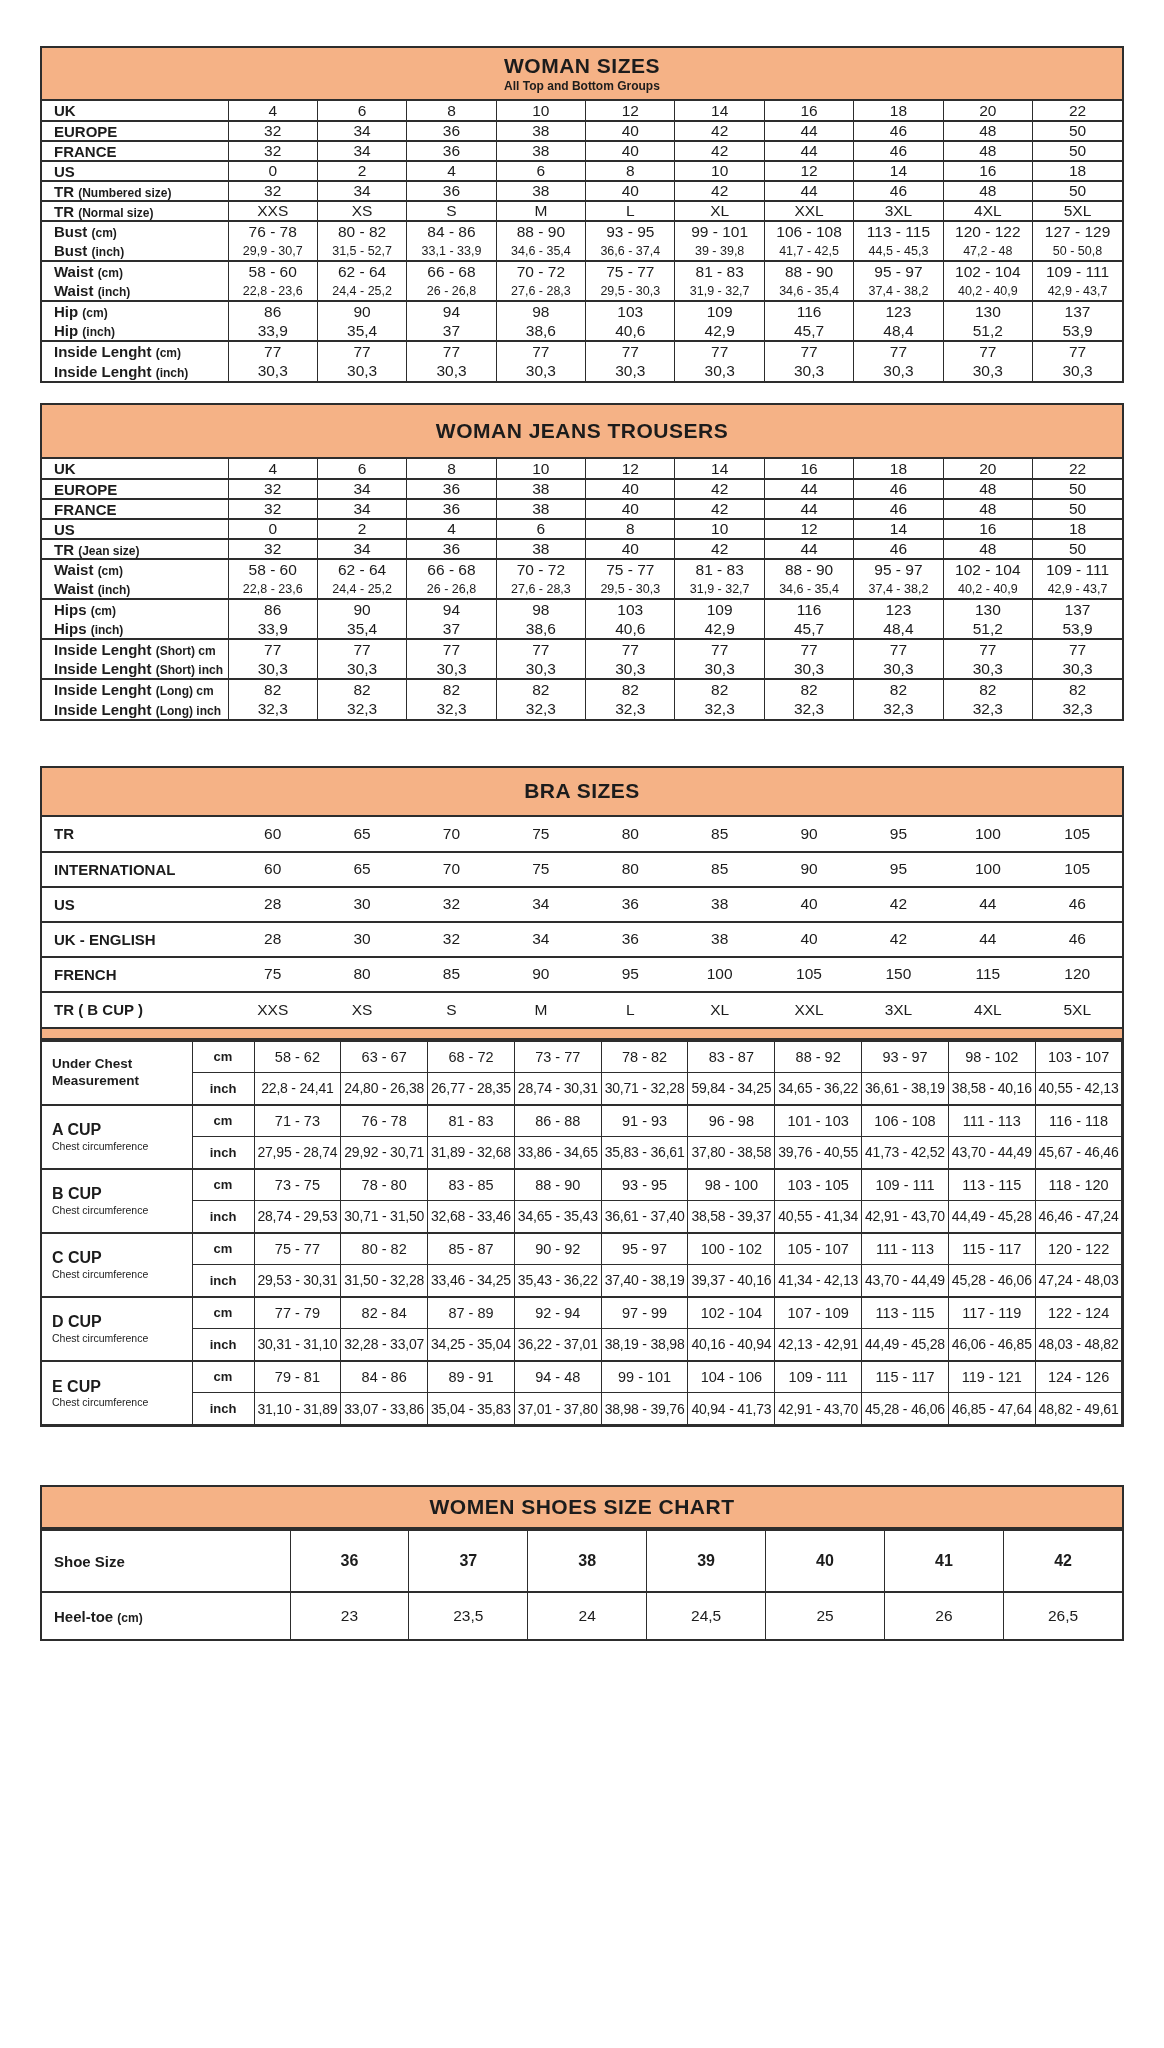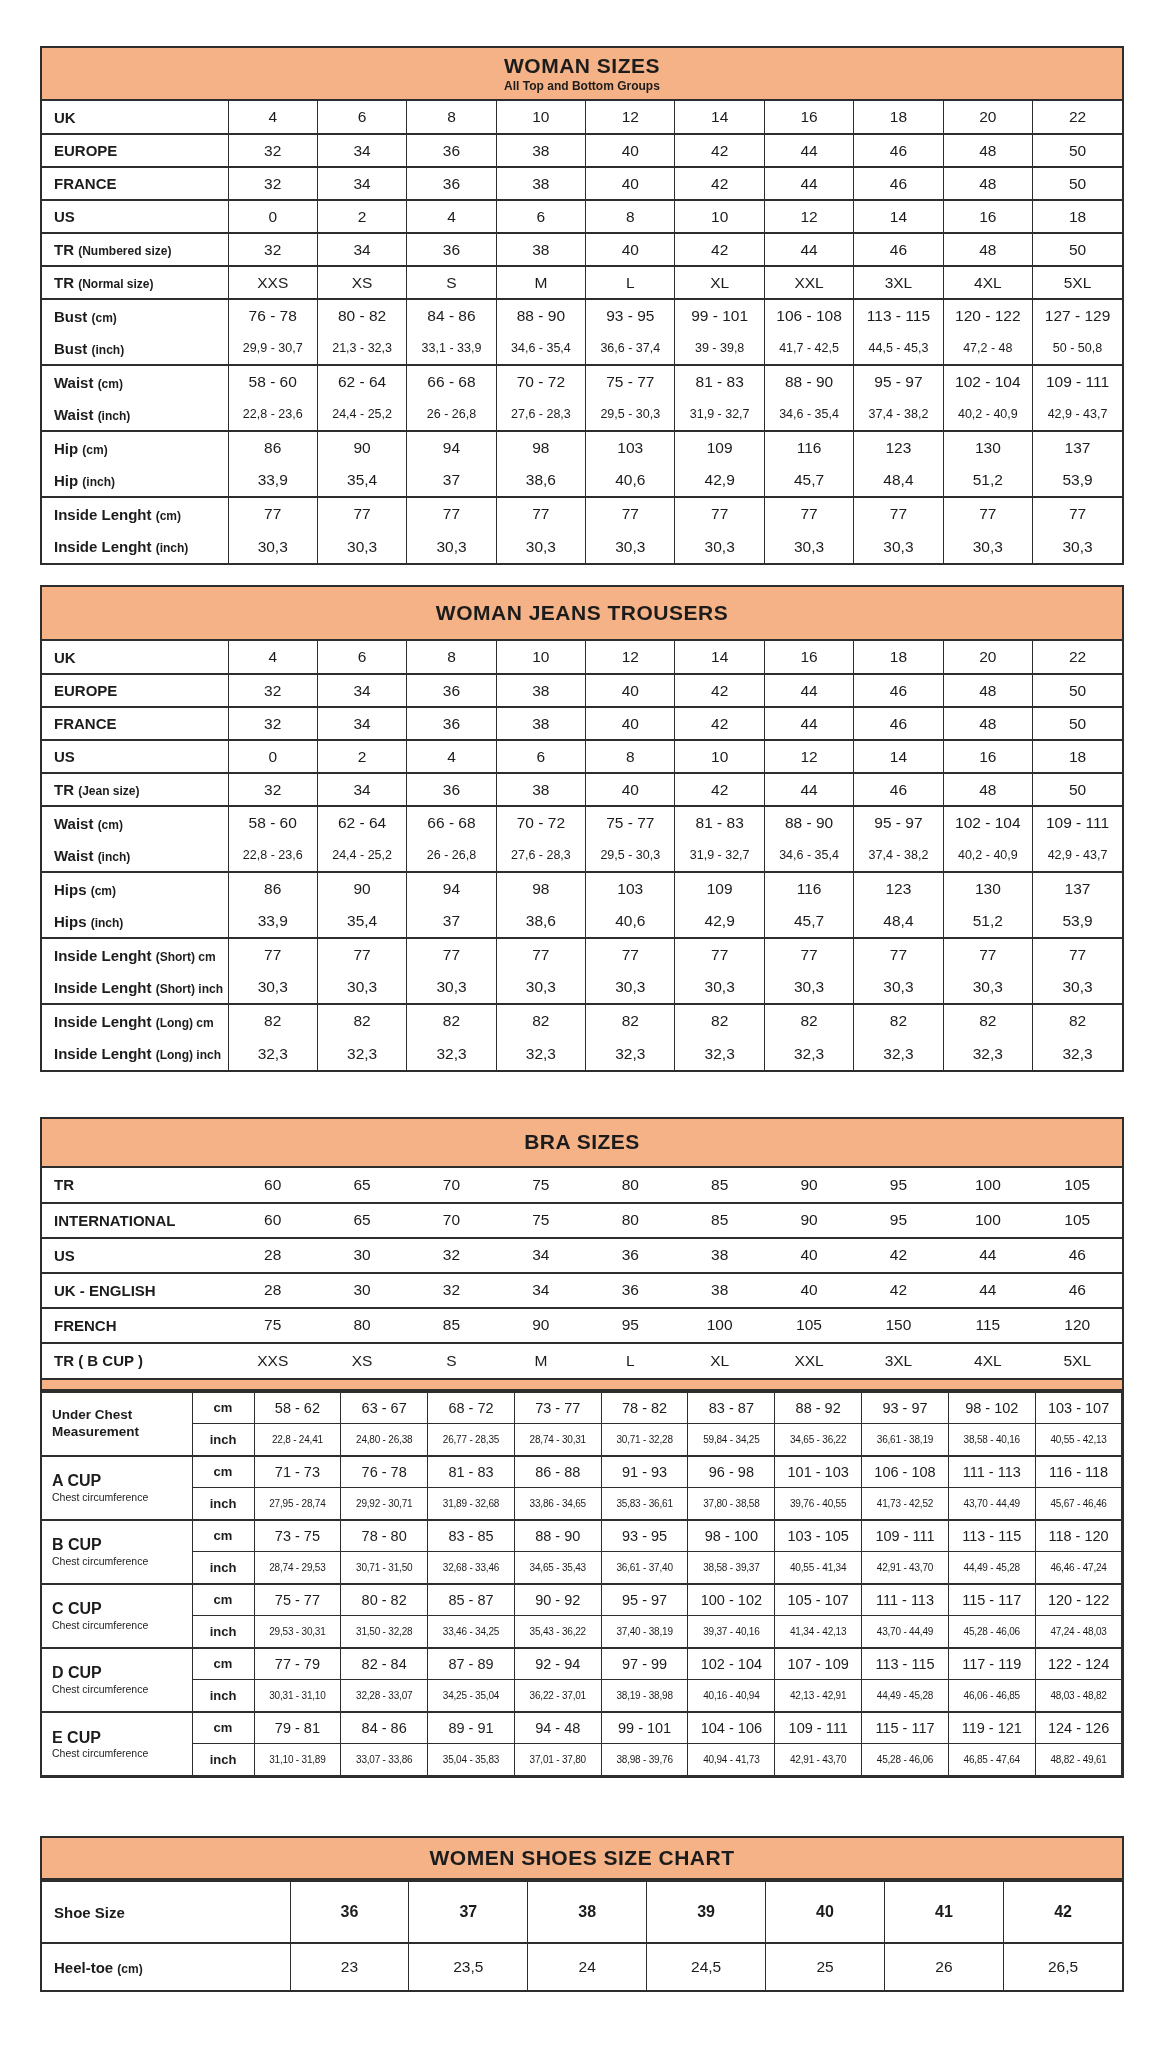--- a/index.html
+++ b/index.html
@@ -23,41 +23,41 @@
   }
   .band .t{font-size:21px;font-weight:700;letter-spacing:.5px;line-height:1.2;}
   .band .st{font-size:12px;font-weight:700;margin-top:1px;}
   table{border-collapse:collapse;width:100%;table-layout:fixed;}
   td{padding:0 2px;text-align:center;vertical-align:middle;overflow:hidden;}
   
   .grouped td{border-left:1px solid var(--border);}
   .grouped td:first-child{border-left:none;}
   .grouped tbody{border-top:2px solid var(--border);}
   .grouped tbody:first-of-type{border-top:none;}
-  .grouped tr{height:33px;}
+  .grouped tr{height:20px;}
   .lbl{text-align:left;padding-left:12px;font-weight:700;font-size:15px;white-space:nowrap;}
   .lbl-sm{font-size:12px;font-weight:700;}
   .val{font-size:15.5px;font-weight:400;}
   .val.sm{font-size:12.5px;}
   
   .bra-top tr{border-top:2px solid var(--border);height:35px;}
   .bra-top tr:first-child{border-top:none;}
   .bra-top td{border:none;}
   .strip{height:13px;background:var(--peach);border-top:2px solid var(--border);border-bottom:2px solid var(--border);}
   
   .bra-grid td{border:1px solid var(--border);}
   .bra-grid tbody{border-top:2px solid var(--border);}
   .bra-grid tr{height:32px;}
   .cup-lbl{text-align:left;padding-left:10px;border-left:none !important;}
   .cup-name{font-size:16px;font-weight:700;display:block;line-height:1.1;}
   .cup-name.uc{font-size:13.5px;line-height:1.25;white-space:normal;}
   .cup-sub{font-size:10.5px;font-weight:400;display:block;margin-top:1px;}
   .unit{font-size:13px;font-weight:700;}
   .gval{font-size:14.5px;font-weight:400;}
-  .gval.sm{font-size:10px;letter-spacing:-0.2px;text-align:center;}
+  .gval.sm{font-size:14px;letter-spacing:-0.2px;text-align:center;}
   
   .shoes tbody{border-top:2px solid var(--border);}
   .shoes td{border-left:1px solid var(--border);}
   .shoes td:first-child{border-left:none;}
   .shoes tr.big{height:62px;}
   .shoes tr.small-row{height:47px;border-top:2px solid var(--border);}
   .shoes .bold-val{font-weight:700;font-size:16px;}
 </style>
 </head>
 <body>
@@ -183,21 +183,21 @@
             <td class="val">93 - 95</td>
             <td class="val">99 - 101</td>
             <td class="val">106 - 108</td>
             <td class="val">113 - 115</td>
             <td class="val">120 - 122</td>
             <td class="val">127 - 129</td>
           </tr>
           <tr>
             <td class="lbl"><span>Bust </span><span class="lbl-sm">(inch)</span></td>
             <td class="val sm">29,9 - 30,7</td>
-            <td class="val sm">21,3 - 32,3</td>
+            <td class="val sm">31,5 - 52,7</td>
             <td class="val sm">33,1 - 33,9</td>
             <td class="val sm">34,6 - 35,4</td>
             <td class="val sm">36,6 - 37,4</td>
             <td class="val sm">39 - 39,8</td>
             <td class="val sm">41,7 - 42,5</td>
             <td class="val sm">44,5 - 45,3</td>
             <td class="val sm">47,2 - 48</td>
             <td class="val sm">50 - 50,8</td>
           </tr>
         </tbody>

